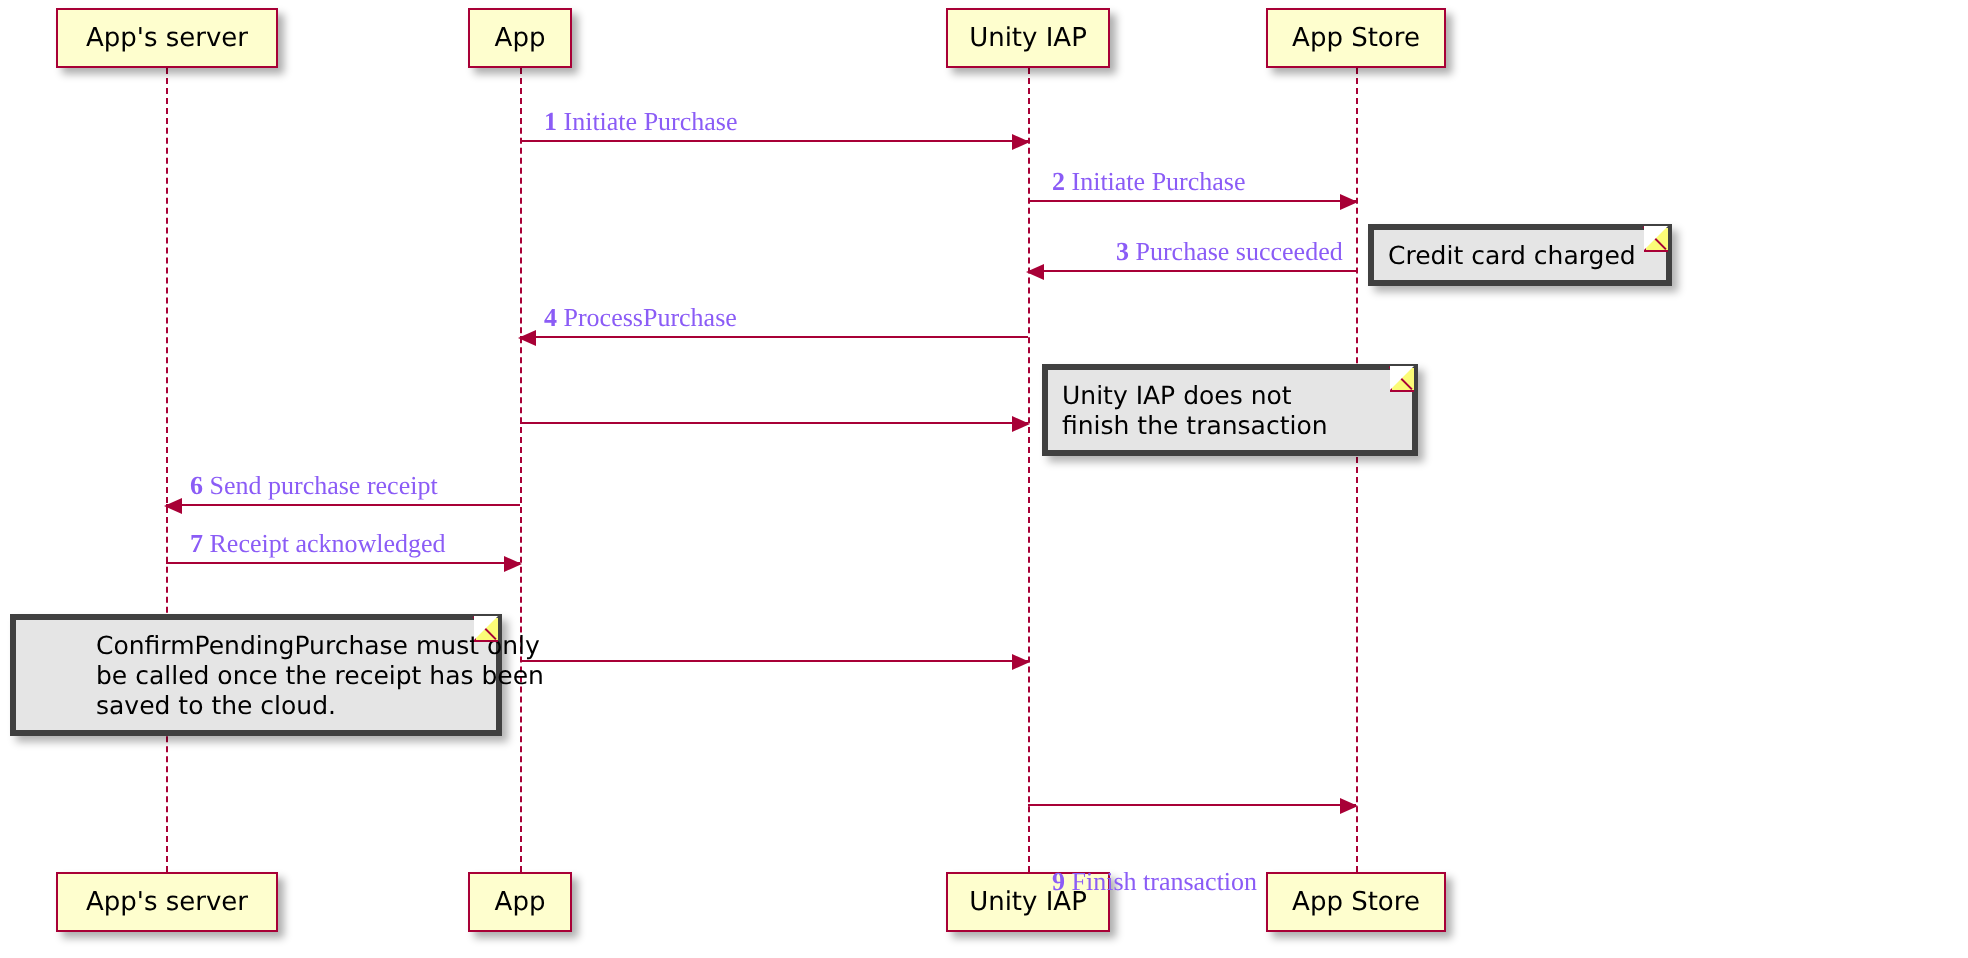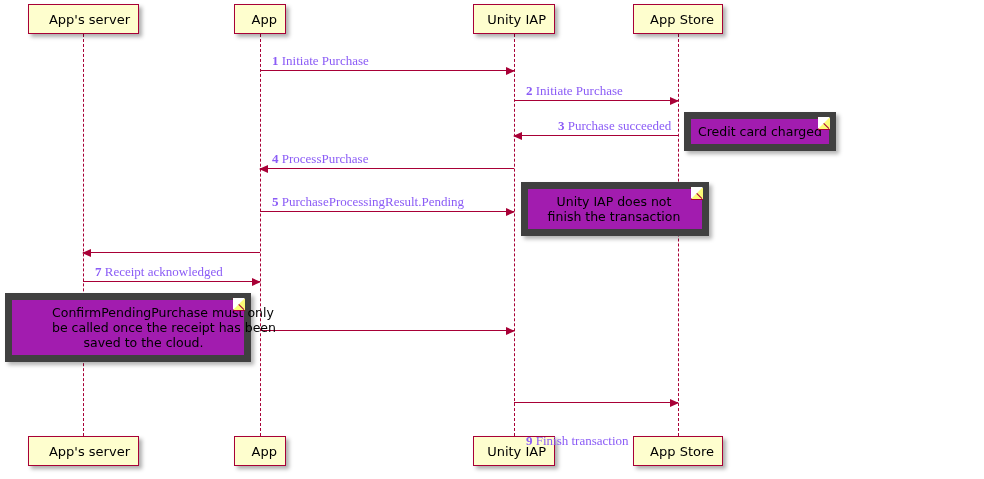--- a/index.html
+++ b/index.html
@@ -29,21 +29,21 @@
   .participant {
     position: absolute;
     box-sizing: border-box;
     background: #FEFECE;
     border: 1.5px solid #A80036;
     color: #000000;
     font-size: 13px;
     line-height: 1;
     display: flex;
     align-items: center;
-    justify-content: flex-end;
+    justify-content: center;
     height: 30px;
     box-shadow: 3px 3px 4px rgba(0,0,0,0.32);
     white-space: nowrap;
     padding: 0 8px;
   }
 
   
   .msg {
     position: absolute;
     height: 0;
@@ -74,29 +74,28 @@
     font-family: Liberation Serif, serif;
   }
   .msg-label .num {
     font-weight: bold;
   }
 
   
   .note {
     position: absolute;
     box-sizing: border-box;
-    background: #a21caf;
-    border: 7px solid #404040;
+    background: #e5e5e5;
+    border: 3px solid #404040;
     color: #000000;
     font-size: 12.5px;
     line-height: 15px;
     padding: 5px 9px 5px 7px;
     box-shadow: 3px 3px 4px rgba(0,0,0,0.30);
     white-space: pre;
-    text-align: center;
   }
   .note .fold {
     position: absolute;
     top: -1px;
     right: -1px;
     width: 11px;
     height: 11px;
     background: #FBFB77;
     border-left: 1px solid #A80036;
     border-bottom: 1px solid #A80036;
@@ -168,34 +167,34 @@
       <div class="arrowhead left"></div>
     </div>
     <div class="msg-label" style="left: 526px; top: 119px; margin-left: 32px;"><span class="num">3</span> <span>Purchase succeeded</span></div>
     <div class="msg" style="left: 260px; width: 254px; top: 168px;">
       <div class="arrowhead left"></div>
     </div>
     <div class="msg-label" style="left: 272px; top: 152px;"><span class="num">4</span> <span>ProcessPurchase</span></div>
     <div class="msg" style="left: 260px; width: 254px; top: 211px;">
       <div class="arrowhead right"></div>
     </div>
-    <div class="msg-label" style="left: 272px; top: 195px;"><span class="num">5</span> <span>PurchaseProcessingResult.Pending</span></div>
     <div class="msg" style="left: 83px; width: 177px; top: 252px;">
       <div class="arrowhead left"></div>
     </div>
+    <div class="msg-label" style="left: 95px; top: 236px;"><span class="num">6</span> <span>Send purchase receipt</span></div>
     <div class="msg" style="left: 83px; width: 177px; top: 281px;">
       <div class="arrowhead right"></div>
     </div>
     <div class="msg-label" style="left: 95px; top: 265px;"><span class="num">7</span> <span>Receipt acknowledged</span></div>
     <div class="msg" style="left: 260px; width: 254px; top: 330px;">
       <div class="arrowhead right"></div>
     </div>
     <div class="msg" style="left: 514px; width: 164px; top: 402px;">
       <div class="arrowhead right"></div>
     </div>
     <div class="msg-label" style="left: 526px; top: 386px; margin-top: 48px;"><span class="num">9</span> <span>Finish transaction</span></div>
     <div class="note" style="left: 684px; top: 112px; width: 152px; min-height: 26px;"><div class="fold"></div><span>Credit card charged</span></div>
     <div class="note" style="left: 521px; top: 182px; width: 188px; min-height: 39px;"><div class="fold"></div><span>Unity IAP does not
 finish the transaction</span></div>
-    <div class="note" style="left: 5px; top: 293px; width: 246px; min-height: 55px; padding-left: 40px;"><div class="fold"></div><span>ConfirmPendingPurchase must only
+    <div class="note" style="left: 5px; top: 307px; width: 246px; min-height: 55px; padding-left: 40px;"><div class="fold"></div><span>ConfirmPendingPurchase must only
 be called once the receipt has been
 saved to the cloud.</span></div>
   </div>
 
 </body></html>

